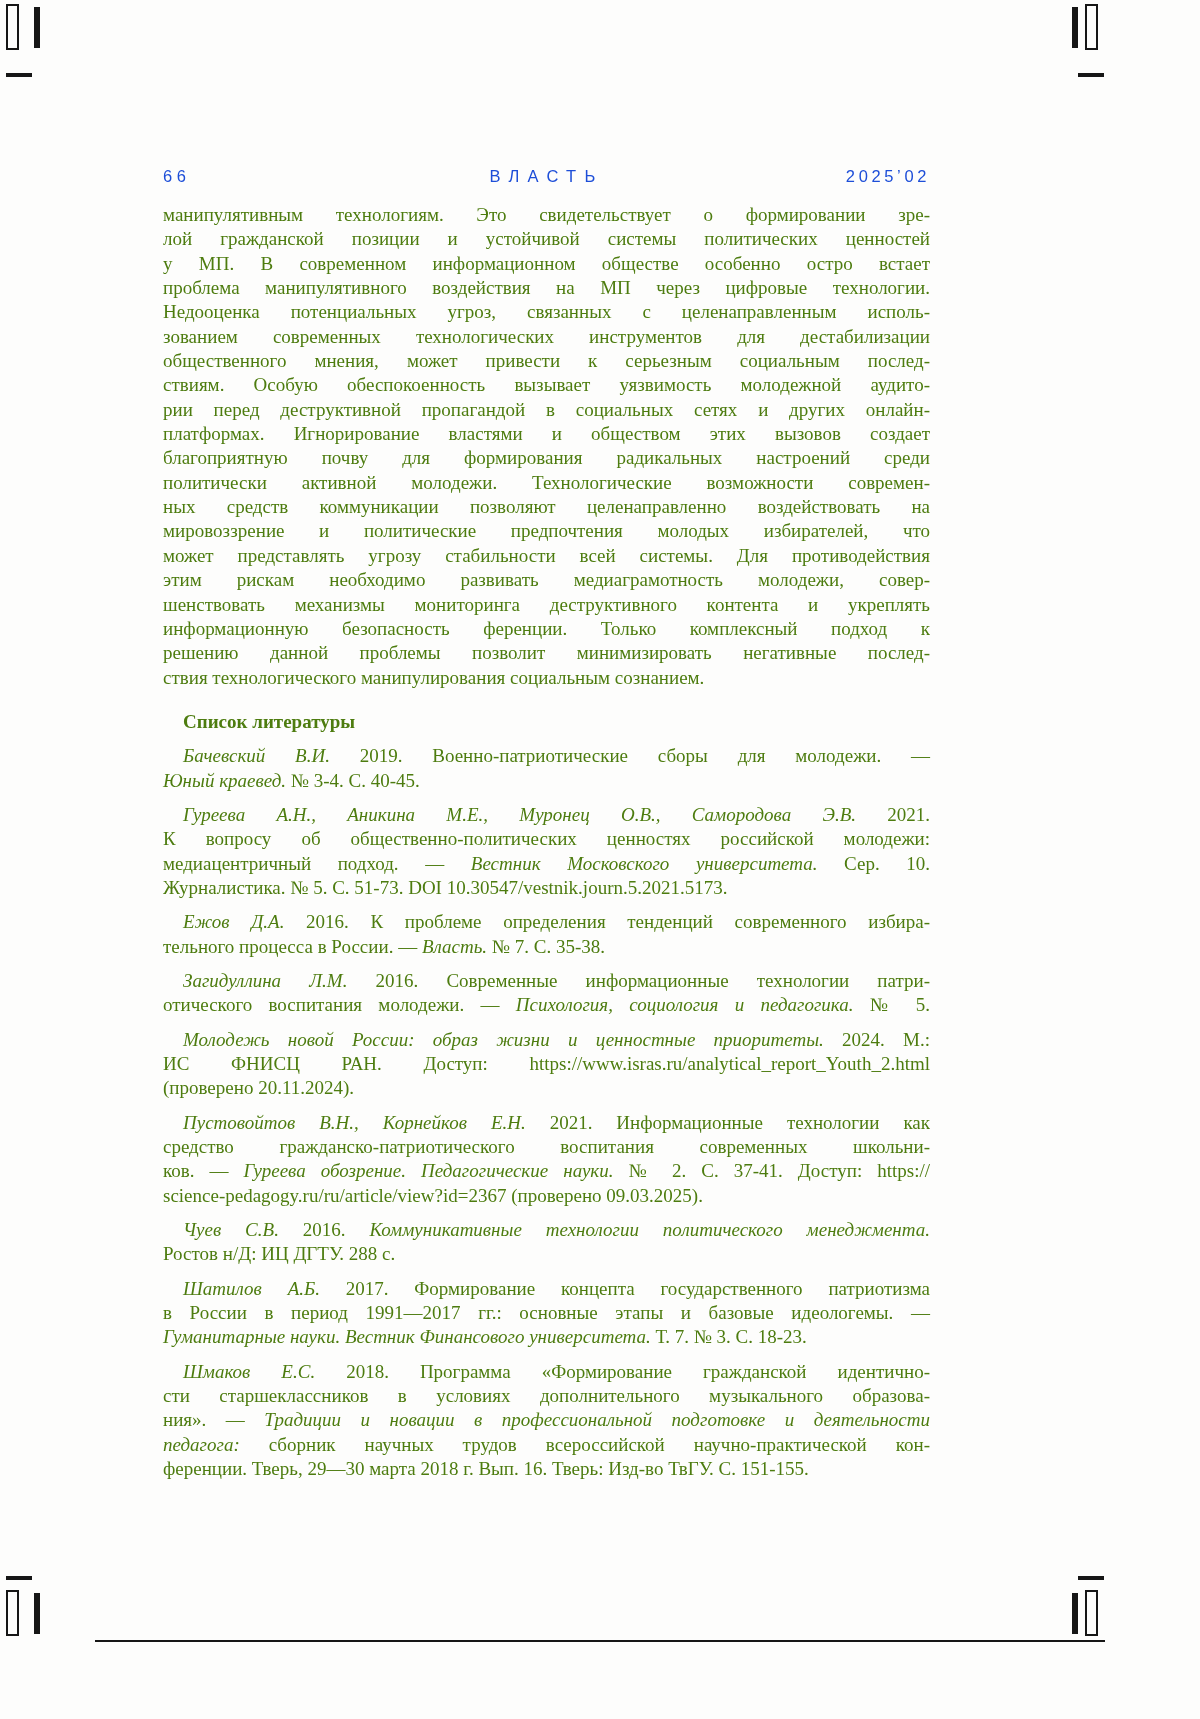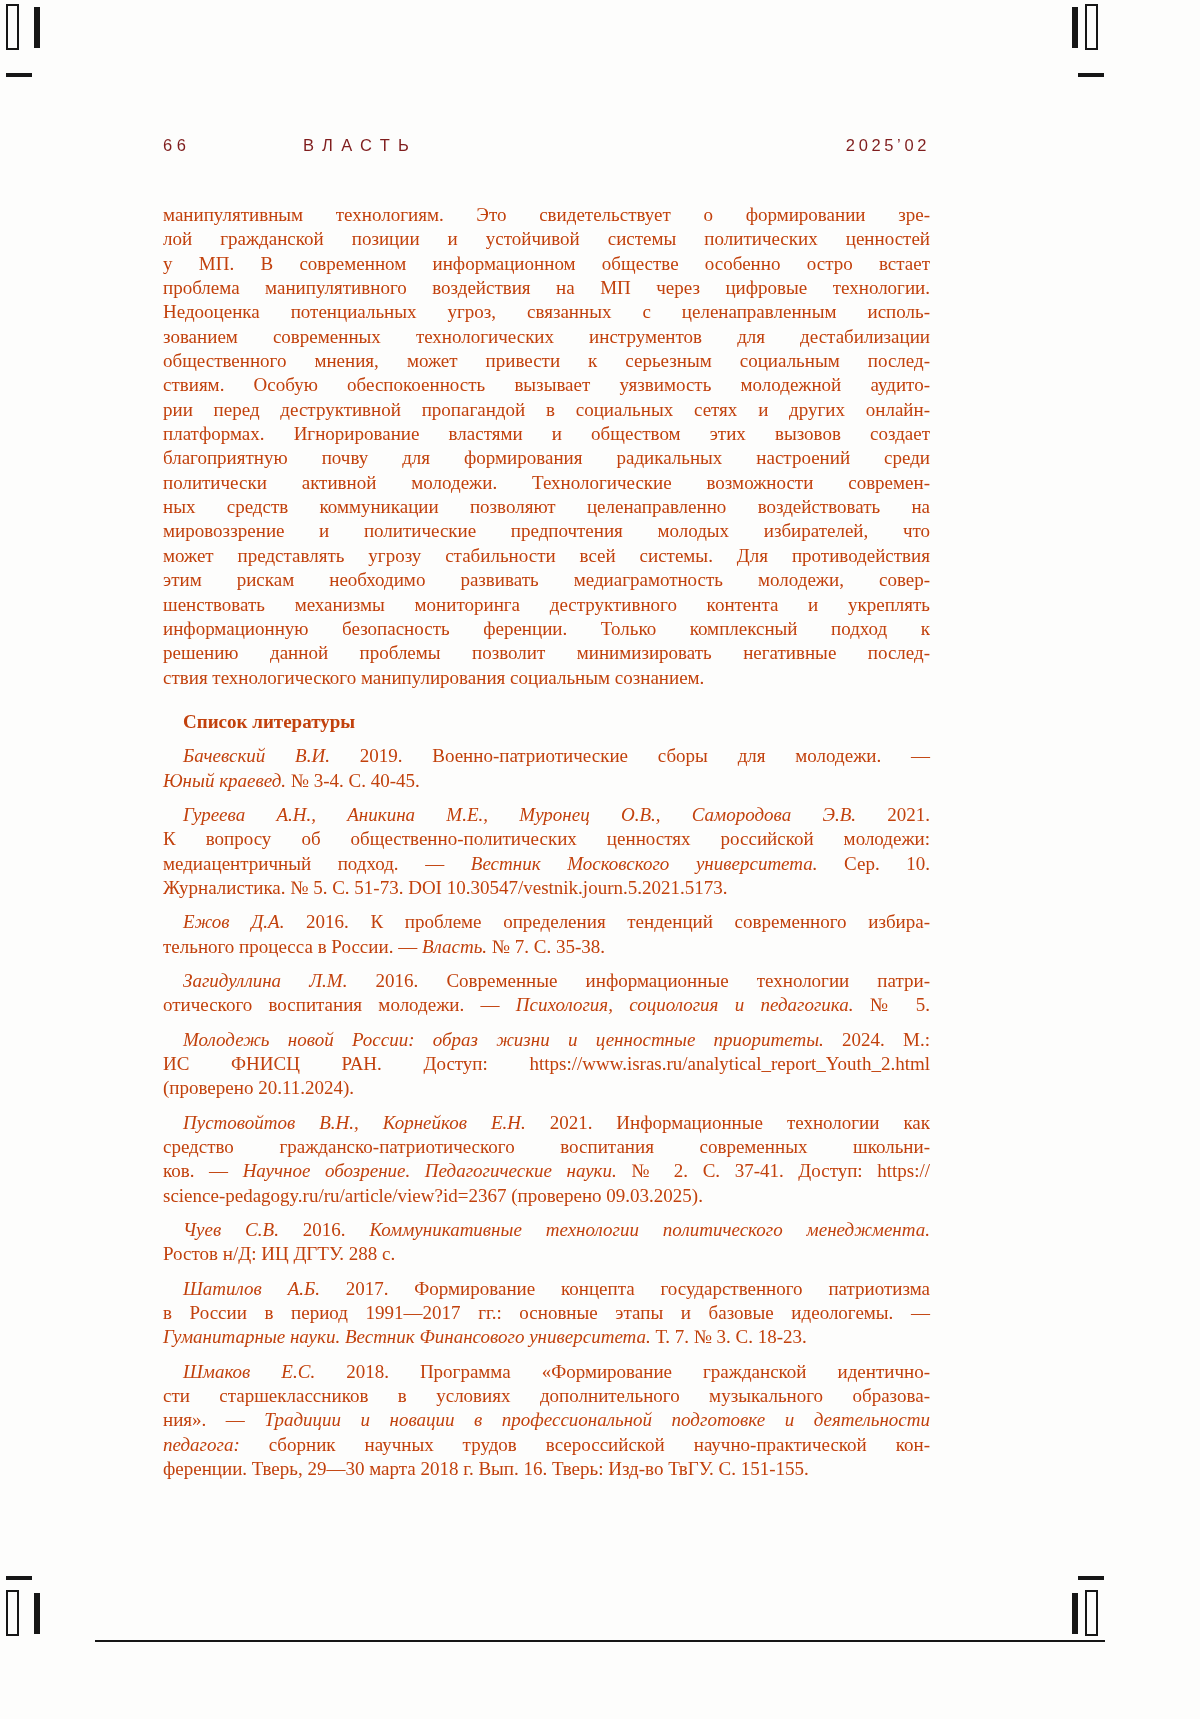--- a/index.html
+++ b/index.html
@@ -17,34 +17,34 @@
   .mark { position: absolute; background: #161616; }
   .mark-rect { position: absolute; border: 2.5px solid #161616; background: transparent; box-sizing: border-box; }
 
   
   .header {
     position: absolute;
     left: 163px; top: 136px; width: 767px;
     display: flex; align-items: baseline;
     font-family: "Liberation Sans", sans-serif;
     font-size: 16.5px;
-    color: #7f1d1d;
+    color: #1d4ed8;
   }
   .header .num   { width: 140px; letter-spacing: 0.28em; }
-  .header .title { flex: 1; text-align: left; letter-spacing: 0.5em; }
+  .header .title { flex: 1; text-align: center; letter-spacing: 0.5em; margin-top: 31px; }
   .header .issue { width: 140px; text-align: right; letter-spacing: 0.22em; }
 
   
   .content {
     position: absolute;
     left: 163px; top: 203px; width: 767px;
     font-family: "Liberation Serif", serif;
     font-size: 19px;
     line-height: 24.35px;
-    color: #c2410c;
+    color: #4d7c0f;
   }
   .line { text-align: justify; text-align-last: justify; }
   .line.last { text-align-last: left; }
   .line.indent { text-indent: 20px; margin-top: 10px; }
   .line i { font-style: italic; }
 
   .refs-heading {
     font-weight: bold;
     text-indent: 20px;
     margin-top: 20px;
@@ -121,21 +121,21 @@
           <div class="line"><span>отического воспитания молодежи. — </span><i>Психология, социология и педагогика.</i><span> № 5.</span></div>
         </div>
         <div>
           <div class="line indent"><i>Молодежь новой России: образ жизни и ценностные приоритеты.</i><span> 2024. М.:</span></div>
           <div class="line"><span>ИС ФНИСЦ РАН. Доступ: https://www.isras.ru/analytical_report_Youth_2.html</span></div>
           <div class="line last"><span>(проверено 20.11.2024).</span></div>
         </div>
         <div>
           <div class="line indent"><i>Пустовойтов В.Н., Корнейков Е.Н.</i><span> 2021. Информационные технологии как</span></div>
           <div class="line"><span>средство гражданско-патриотического воспитания современных школьни-</span></div>
-          <div class="line"><span>ков. — </span><i>Научное обозрение. Педагогические науки.</i><span> № 2. С. 37-41. Доступ: https://</span></div>
+          <div class="line"><span>ков. — </span><i>Гуреева обозрение. Педагогические науки.</i><span> № 2. С. 37-41. Доступ: https://</span></div>
           <div class="line last"><span>science-pedagogy.ru/ru/article/view?id=2367 (проверено 09.03.2025).</span></div>
         </div>
         <div>
           <div class="line indent"><i>Чуев С.В.</i><span> 2016. </span><i>Коммуникативные технологии политического менеджмента.</i></div>
           <div class="line last"><span>Ростов н/Д: ИЦ ДГТУ. 288 с.</span></div>
         </div>
         <div>
           <div class="line indent"><i>Шатилов А.Б.</i><span> 2017. Формирование концепта государственного патриотизма</span></div>
           <div class="line"><span>в России в период 1991—2017 гг.: основные этапы и базовые идеологемы. —</span></div>
           <div class="line last"><i>Гуманитарные науки. Вестник Финансового университета.</i><span> Т. 7. № 3. С. 18-23.</span></div>

